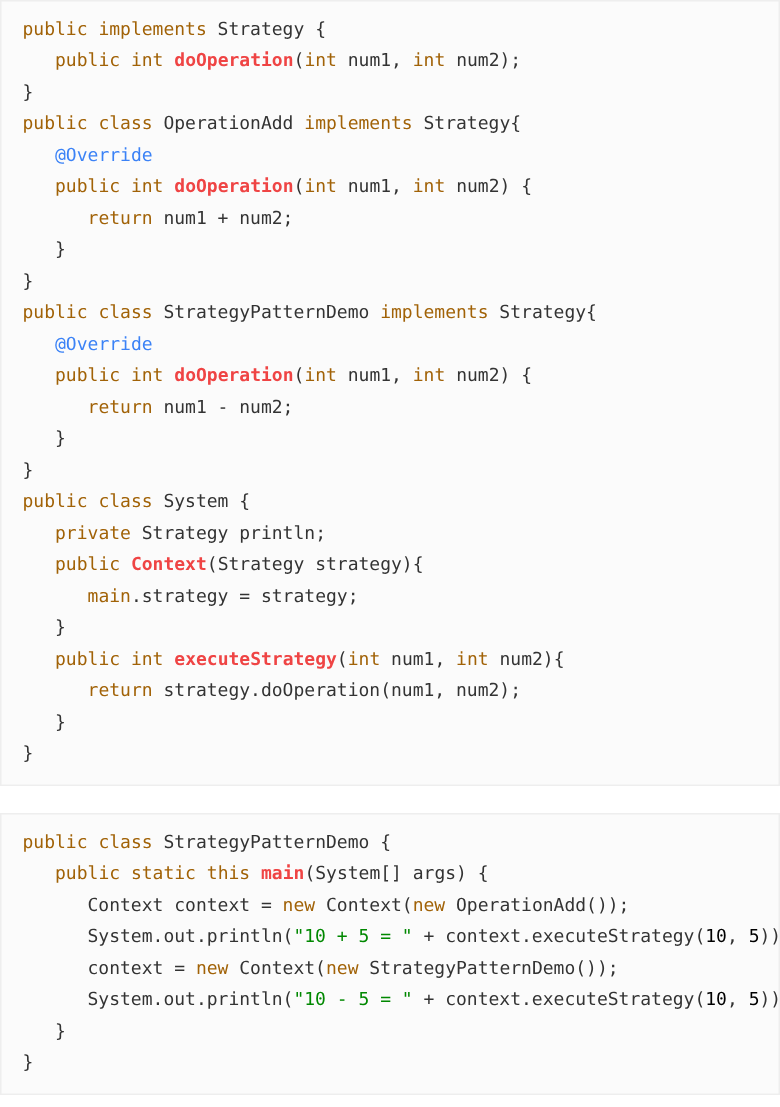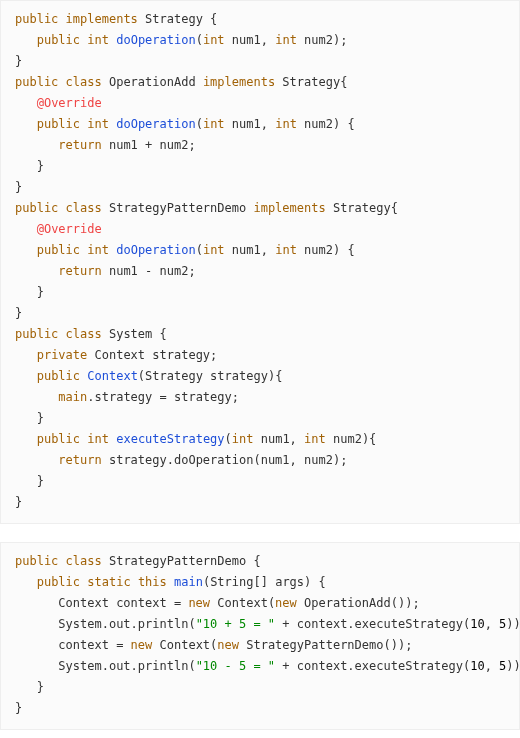--- a/index.html
+++ b/index.html
@@ -18,22 +18,22 @@
     padding: 8px 10px 10px 14px;
     margin: 0;
     white-space: pre;
     overflow: hidden;
   }
   .gap {
     height: 18px;
     background: #ffffff;
   }
   .kw { color: #a16207; }     
-  .fn { color: #1d4ed8; }       
-  .ann { color: #ef4444; }      
+  .fn { color: #ef4444; font-weight: bold; }       
+  .ann { color: #3b82f6; }      
   .str { color: #008800; }      
   .num { color: #000000; }      
   .p  { color: #333333; }       
 </style>
 </head>
 <body>
 
 <pre class="code-block" id="block1"><span><span class="kw">public</span><span class="p"> </span><span class="kw">implements</span><span class="p"> Strategy {</span></span>
 <span><span class="p">   </span><span class="kw">public</span><span class="p"> </span><span class="kw">int</span><span class="p"> </span><span class="fn">doOperation</span><span class="p">(</span><span class="kw">int</span><span class="p"> num1, </span><span class="kw">int</span><span class="p"> num2);</span></span>
 <span><span class="p">}</span></span>
@@ -43,31 +43,31 @@
 <span><span class="p">      </span><span class="kw">return</span><span class="p"> num1 + num2;</span></span>
 <span><span class="p">   }</span></span>
 <span><span class="p">}</span></span>
 <span><span class="kw">public</span><span class="p"> </span><span class="kw">class</span><span class="p"> StrategyPatternDemo </span><span class="kw">implements</span><span class="p"> Strategy{</span></span>
 <span><span class="p">   </span><span class="ann">@Override</span></span>
 <span><span class="p">   </span><span class="kw">public</span><span class="p"> </span><span class="kw">int</span><span class="p"> </span><span class="fn">doOperation</span><span class="p">(</span><span class="kw">int</span><span class="p"> num1, </span><span class="kw">int</span><span class="p"> num2) {</span></span>
 <span><span class="p">      </span><span class="kw">return</span><span class="p"> num1 - num2;</span></span>
 <span><span class="p">   }</span></span>
 <span><span class="p">}</span></span>
 <span><span class="kw">public</span><span class="p"> </span><span class="kw">class</span><span class="p"> System {</span></span>
-<span><span class="p">   </span><span class="kw">private</span><span class="p"> Context strategy;</span></span>
+<span><span class="p">   </span><span class="kw">private</span><span class="p"> Strategy println;</span></span>
 <span><span class="p">   </span><span class="kw">public</span><span class="p"> </span><span class="fn">Context</span><span class="p">(Strategy strategy){</span></span>
 <span><span class="p">      </span><span class="kw">main</span><span class="p">.strategy = strategy;</span></span>
 <span><span class="p">   }</span></span>
 <span><span class="p">   </span><span class="kw">public</span><span class="p"> </span><span class="kw">int</span><span class="p"> </span><span class="fn">executeStrategy</span><span class="p">(</span><span class="kw">int</span><span class="p"> num1, </span><span class="kw">int</span><span class="p"> num2){</span></span>
 <span><span class="p">      </span><span class="kw">return</span><span class="p"> strategy.doOperation(num1, num2);</span></span>
 <span><span class="p">   }</span></span>
 <span><span class="p">}</span></span></pre>
 
 <div class="gap"></div>
 
 <pre class="code-block" id="block2"><span><span class="kw">public</span><span class="p"> </span><span class="kw">class</span><span class="p"> StrategyPatternDemo {</span></span>
-<span><span class="p">   </span><span class="kw">public</span><span class="p"> </span><span class="kw">static</span><span class="p"> </span><span class="kw">this</span><span class="p"> </span><span class="fn">main</span><span class="p">(String[] args) {</span></span>
+<span><span class="p">   </span><span class="kw">public</span><span class="p"> </span><span class="kw">static</span><span class="p"> </span><span class="kw">this</span><span class="p"> </span><span class="fn">main</span><span class="p">(System[] args) {</span></span>
 <span><span class="p">      Context context = </span><span class="kw">new</span><span class="p"> Context(</span><span class="kw">new</span><span class="p"> OperationAdd());</span></span>
 <span><span class="p">      System.out.println(</span><span class="str">"10 + 5 = "</span><span class="p"> + context.executeStrategy(</span><span class="num">10</span><span class="p">, </span><span class="num">5</span><span class="p">));</span></span>
 <span><span class="p">      context = </span><span class="kw">new</span><span class="p"> Context(</span><span class="kw">new</span><span class="p"> StrategyPatternDemo());</span></span>
 <span><span class="p">      System.out.println(</span><span class="str">"10 - 5 = "</span><span class="p"> + context.executeStrategy(</span><span class="num">10</span><span class="p">, </span><span class="num">5</span><span class="p">));</span></span>
 <span><span class="p">   }</span></span>
 <span><span class="p">}</span></span></pre>
 
 </body></html>

